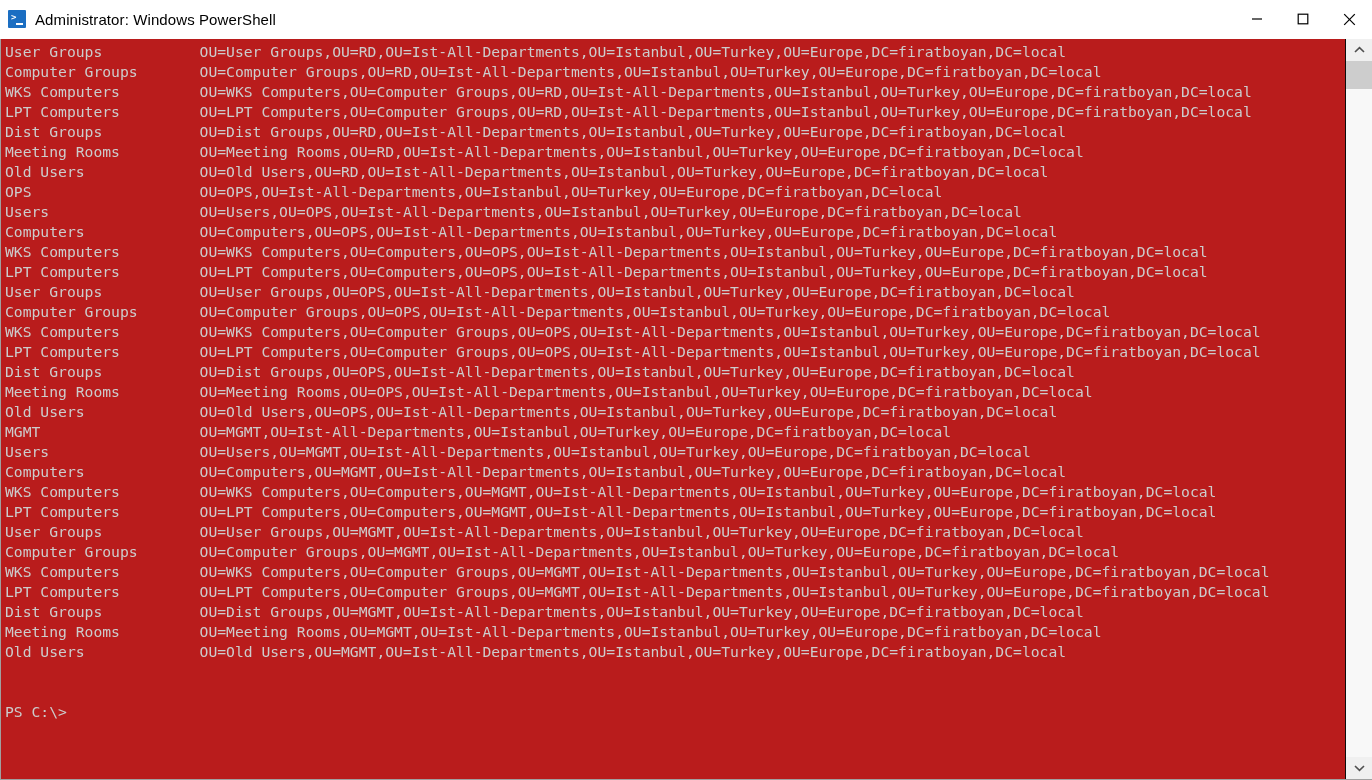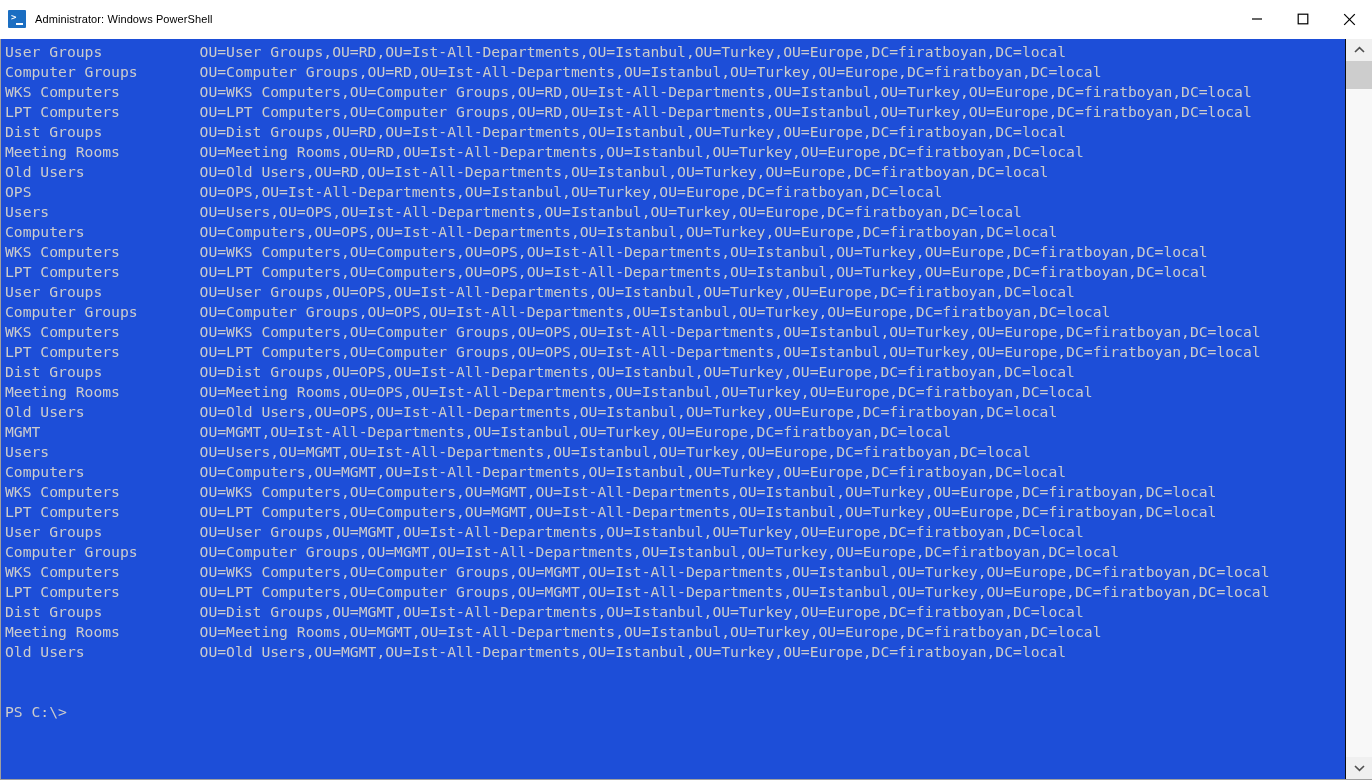--- a/index.html
+++ b/index.html
@@ -60,21 +60,21 @@
   #app-icon .underscore {
     position: absolute;
     left: 8px;
     bottom: 3px;
     width: 7px;
     height: 2px;
     background: #ffffff;
   }
   #title-text {
     font-family: "Liberation Sans", sans-serif;
-    font-size: 11px;
+    font-size: 15px;
     color: #000000;
     letter-spacing: 0.1px;
     white-space: nowrap;
     flex: 1 1 auto;
     overflow: hidden;
   }
   #window-controls {
     display: flex;
     align-items: stretch;
     height: 38px;
@@ -99,21 +99,21 @@
     display: flex;
     background: #0c0c0c;
     border-left: 1px solid #a0a0a0;
     border-bottom: 1px solid #a0a0a0;
     box-sizing: border-box;
     overflow: hidden;
   }
 
   #console-text {
     flex: 1 1 auto;
-    background: #1d4ed8;
+    background: #b91c1c;
     color: #cccccc;
     font-family: "DejaVu Sans Mono", monospace;
     font-size: 14.7px;
     line-height: 20px;
     padding: 3px 0 0 4px;
     white-space: pre;
     overflow: hidden;
     letter-spacing: 0px;
     box-sizing: border-box;
   }

